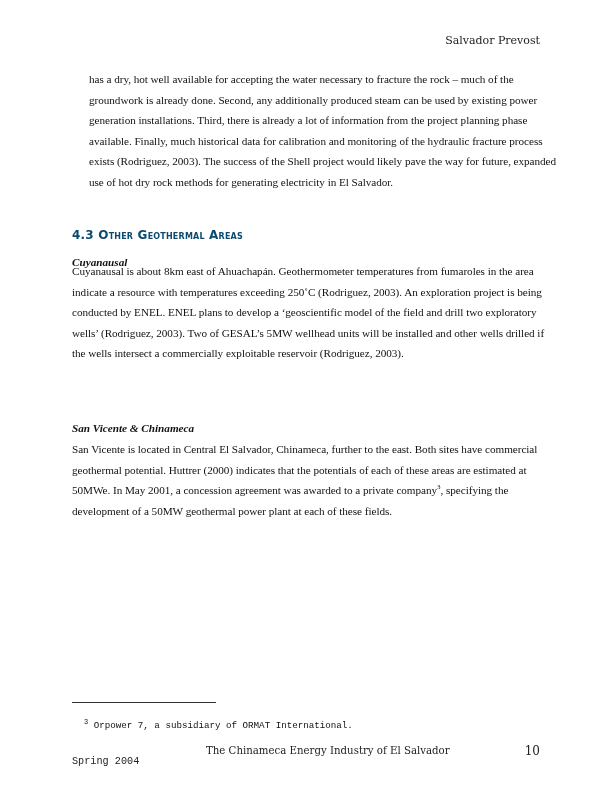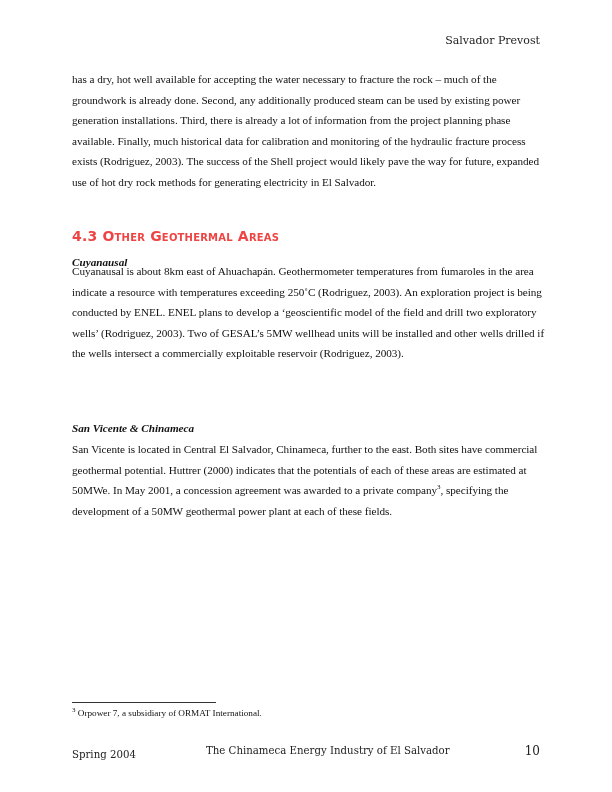--- a/index.html
+++ b/index.html
@@ -25,31 +25,31 @@
     }
     .body-text {
       position: absolute;
       left: 72px;
       width: 478px;
       font-size: 11.2px;
       line-height: 20.5px;
       margin: 0;
       letter-spacing: -0.05px;
     }
-    .p1 { top: 69px; }
+    .p1 { top: 69px; margin-left: 17px; }
     .section-heading {
       position: absolute;
       top: 228px;
       left: 72px;
       margin: 0;
       font-family: "DejaVu Sans", "Liberation Sans", sans-serif;
       font-weight: bold;
-      font-size: 14px;
+      font-size: 12px;
       letter-spacing: 0.2px;
-      color: #ef4444;
+      color: #0c4a6e;
       font-variant: small-caps;
     }
     .subheading {
       position: absolute;
       left: 72px;
       margin: 0;
       font-style: italic;
       font-weight: bold;
       font-size: 11.2px;
     }
@@ -68,32 +68,33 @@
       left: 72px;
       width: 144px;
       height: 0;
       border-top: 1px solid #333;
     }
     .footnote {
       position: absolute;
       top: 708px;
       left: 72px;
       font-size: 9.2px;
-      margin: 0;
+      margin: 12px;
+      font-family: Liberation Mono, monospace;
     }
     .footer {
       position: absolute;
       top: 745px;
       left: 72px;
       width: 468px;
       font-family: "DejaVu Serif", "Liberation Serif", serif;
       font-size: 10.2px;
       color: #222;
     }
-    .footer-left { position: absolute; left: 0; top: 4px; }
+    .footer-left { position: absolute; left: 0; top: 11px; font-family: Liberation Mono, monospace; }
     .footer-center { position: absolute; left: 134px; top: 0; }
     .footer-right { position: absolute; right: 0; top: 0; font-size: 12px; top: -1px; }
   </style>
 </head>
 <body>
 
 <div class="page-header">Salvador Prevost</div>
 
 <p class="body-text p1">has a dry, hot well available for accepting the water necessary to fracture the rock – much of the groundwork is already done. Second, any additionally produced steam can be used by existing power generation installations. Third, there is already a lot of information from the project planning phase available. Finally, much historical data for calibration and monitoring of the hydraulic fracture process exists (Rodriguez, 2003). The success of the Shell project would likely pave the way for future, expanded use of hot dry rock methods for generating electricity in El Salvador.</p>
 

